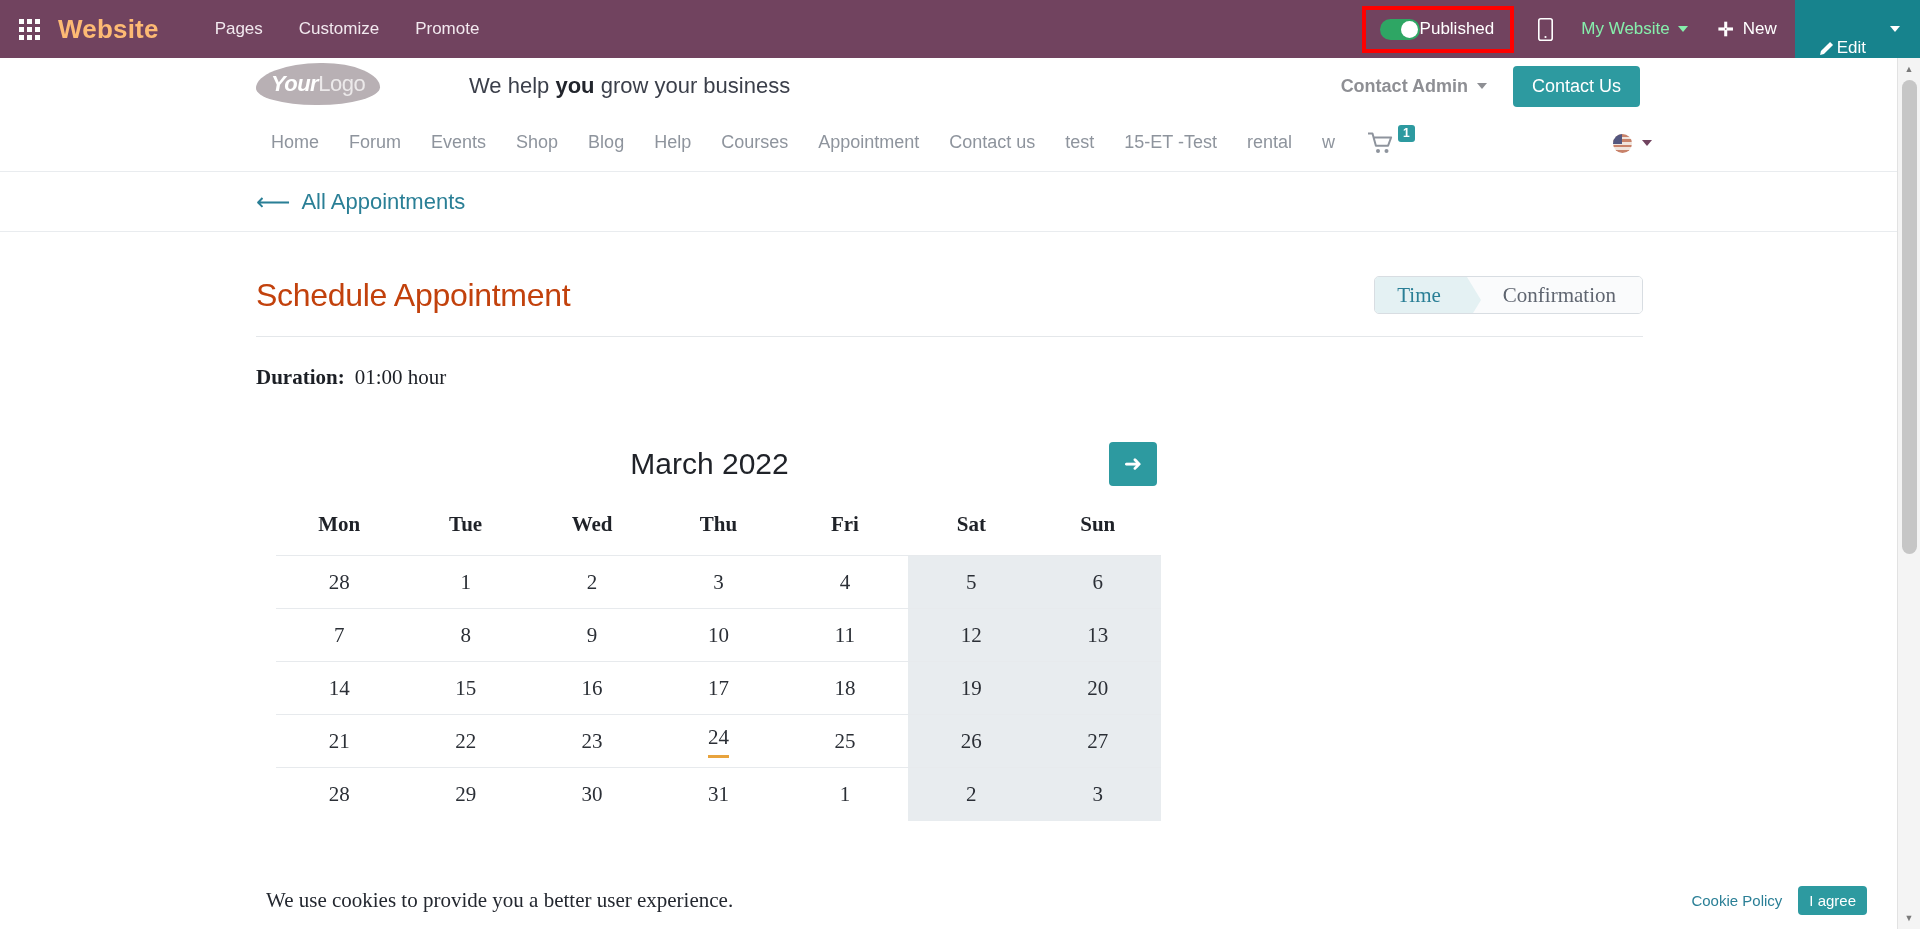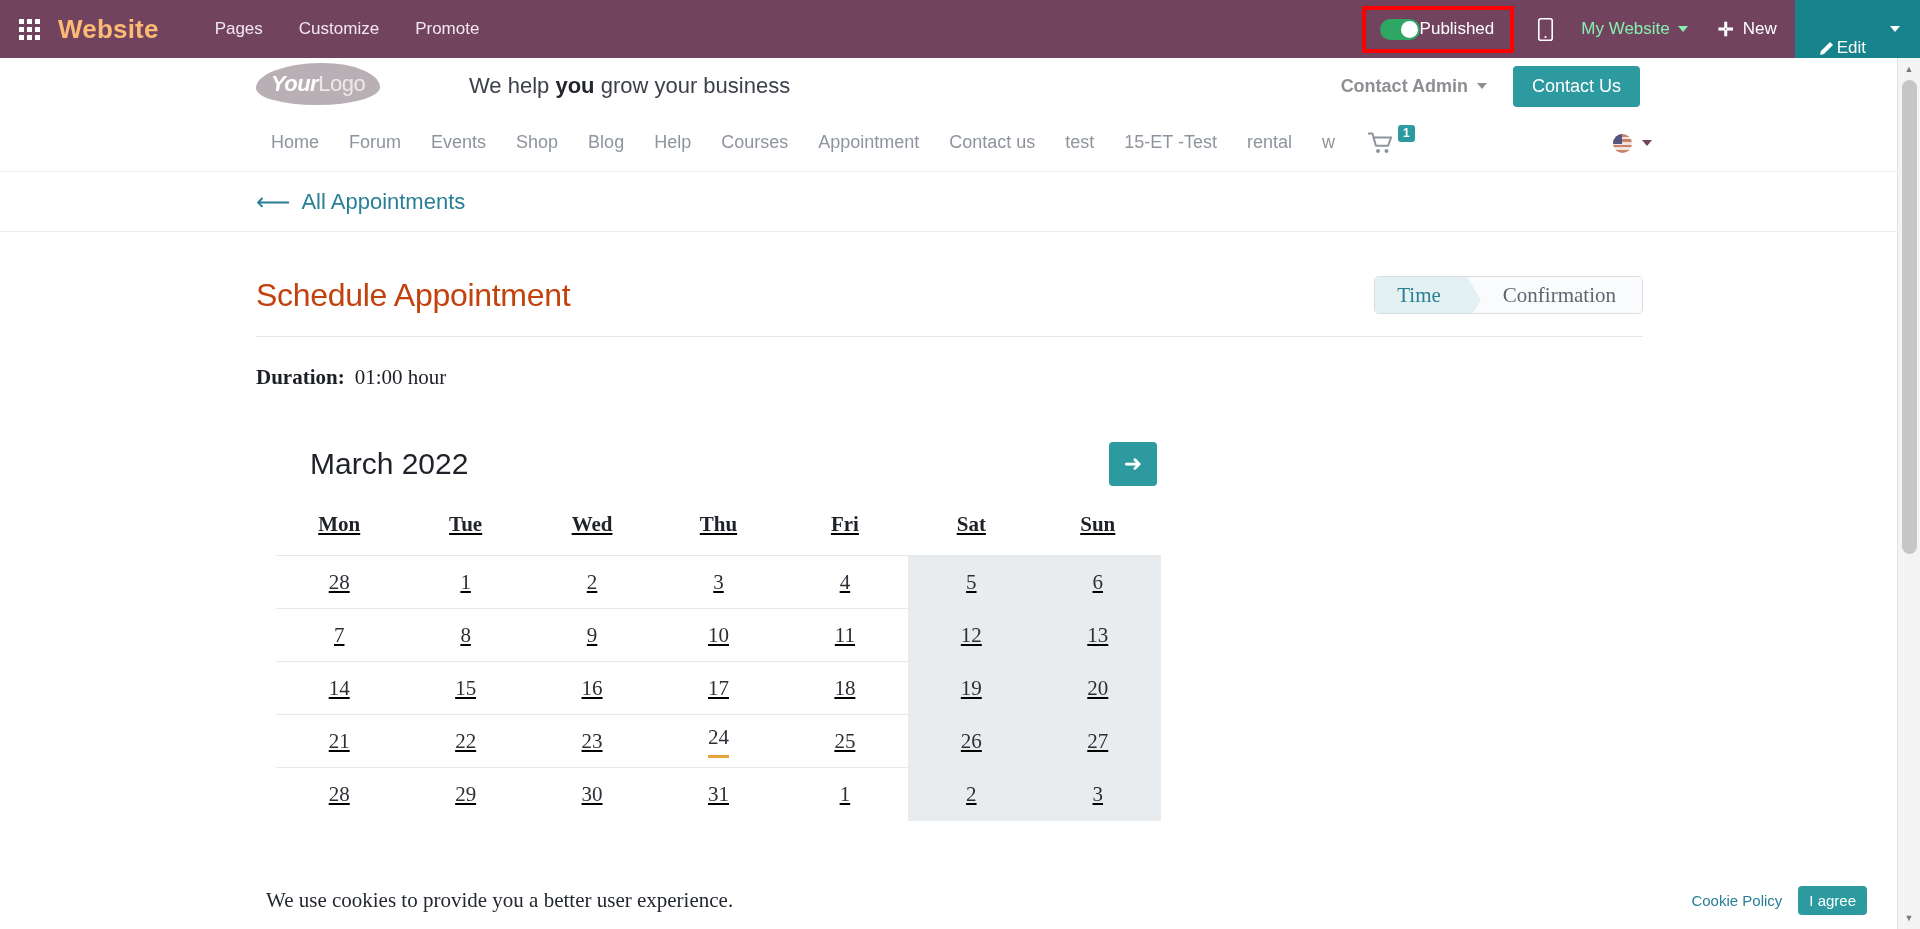--- a/index.html
+++ b/index.html
@@ -222,31 +222,31 @@
 
   
   .cal-wrap {
     margin-top: 52px; width: 885px; margin-left: 20px;
   }
   .cal-head {
     display: flex; align-items: center; justify-content: space-between;
     padding: 0 4px 16px 4px;
   }
   .cal-month {
-    flex: 1; font-size: 30px; color: #1f2228;
+    flex: 1; text-align: center; font-size: 30px; color: #1f2228;
     padding-left: 30px;
   }
   .next-btn {
     width: 48px; height: 44px; background: #2d9aa0; border-radius: 4px;
     display: flex; align-items: center; justify-content: center;
     color: #fff; font-size: 22px; cursor: pointer; border: none;
     flex: none;
   }
   table.cal { border-collapse: collapse; width: 885px; table-layout: fixed;
-    font-family: "Liberation Serif", serif; text-decoration: underline; }
+    font-family: "Liberation Serif", serif; }
   table.cal th {
     font-size: 21px; font-weight: 700; color: #1f2228;
     padding: 10px 0 18px 0; text-align: center;
   }
   table.cal td {
     height: 53px; text-align: center; font-size: 21px; color: #2b2f36;
     border-top: 1px solid #e7eaed; position: relative;
   }
   td.weekend { background: #e8ecef; }
   td.muted { color: #b5bcc3; }

